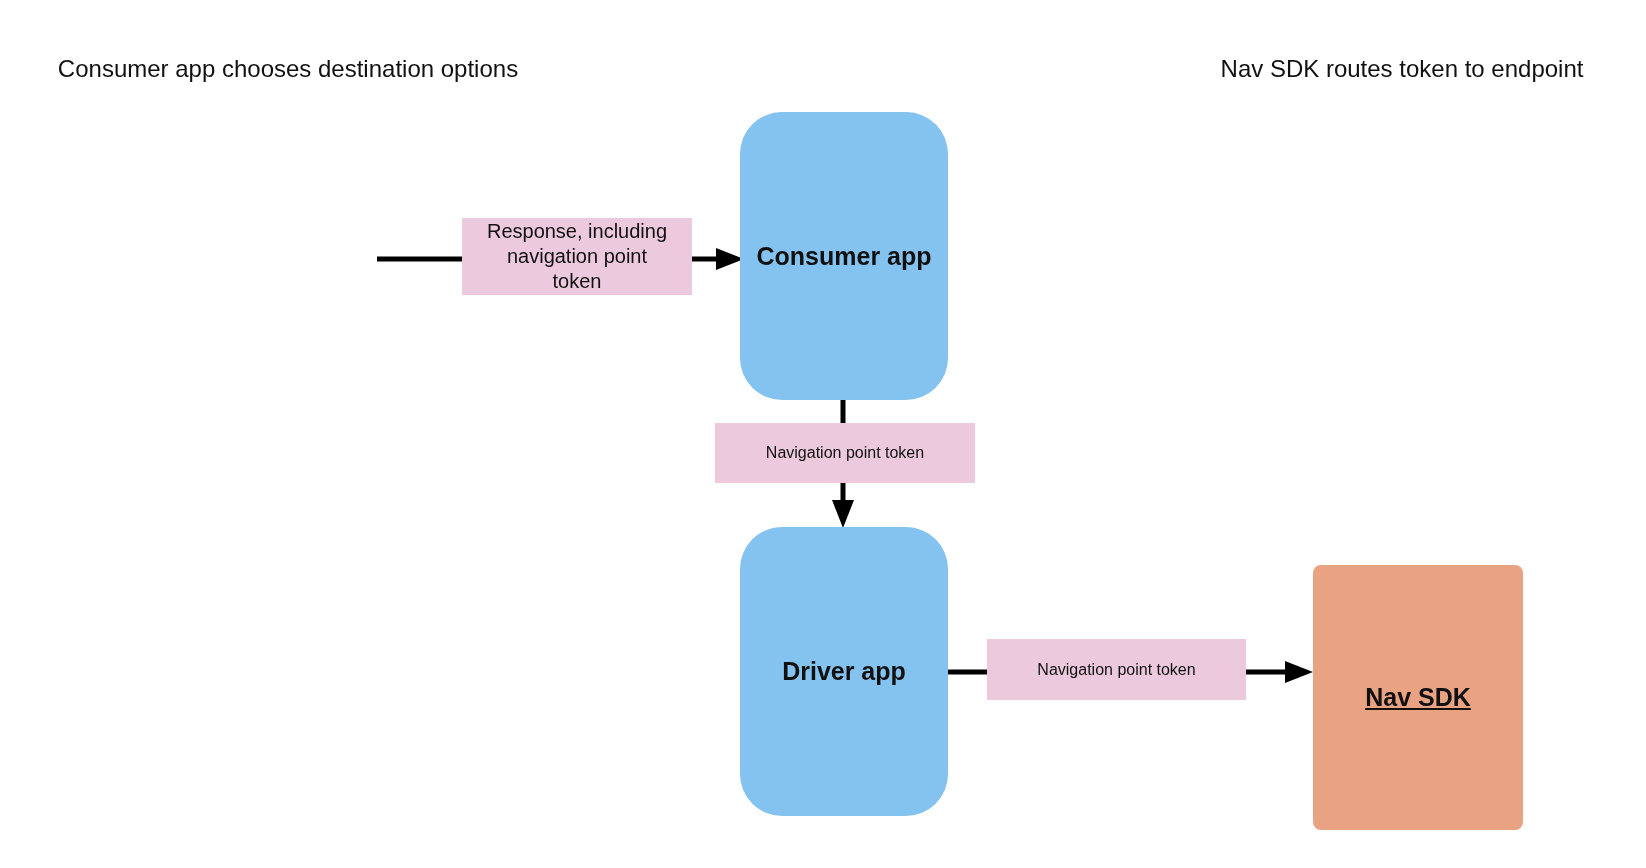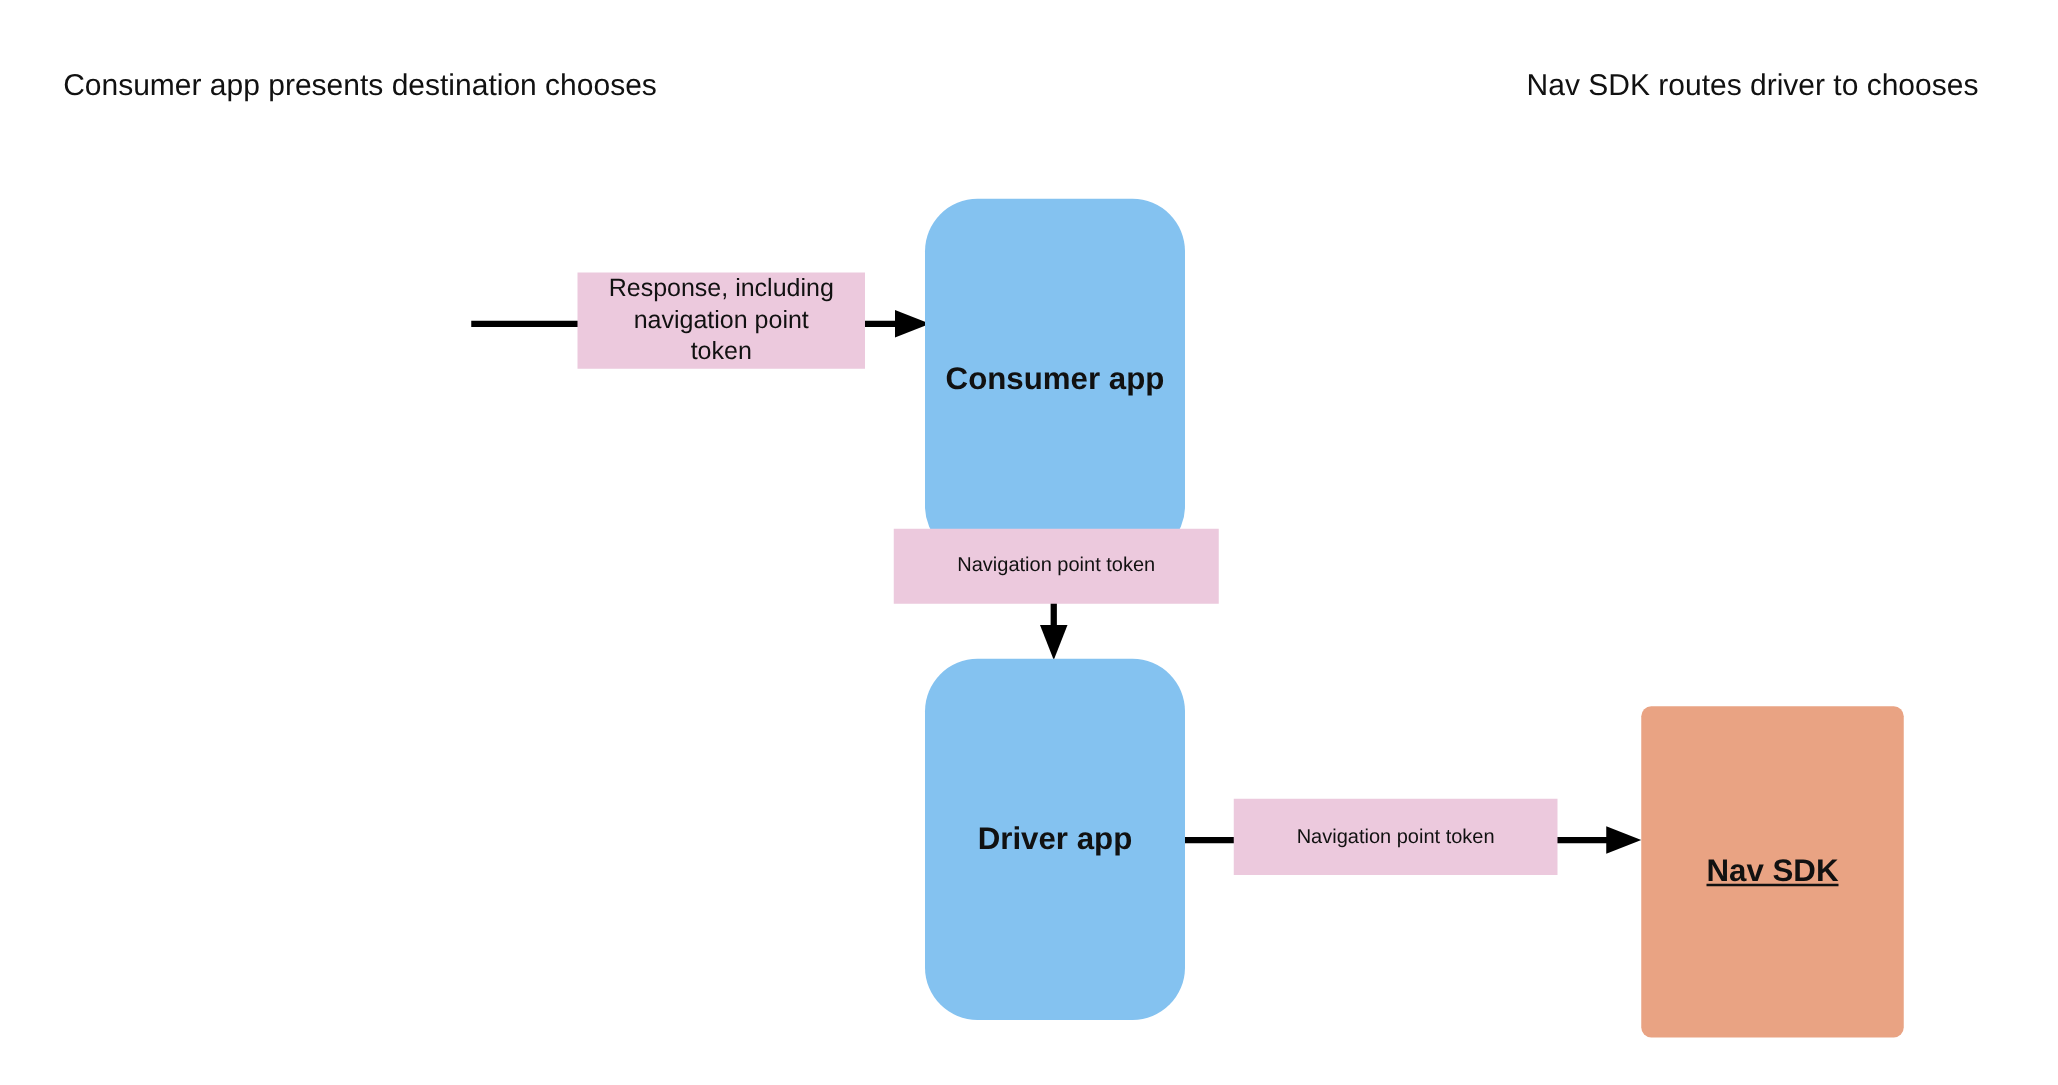--- a/index.html
+++ b/index.html
@@ -40,21 +40,21 @@
     font-weight: 700;
     color: var(--text);
     text-align: center;
   }
   .node-geocoding {
     left: 168px; top: 152px; width: 209px; height: 206px;
     border-radius: 42px; background: var(--node-green);
   }
   .node-consumer {
     left: 740px; top: 112px; width: 208px; height: 288px;
-    border-radius: 42px; background: var(--node-blue); margin-top: 47px;
+    border-radius: 42px; background: var(--node-blue);
   }
   .node-driver {
     left: 740px; top: 527px; width: 208px; height: 289px;
     border-radius: 42px; background: var(--node-blue); align-items: center;
   }
   .node-navsdk {
     left: 1313px; top: 565px; width: 210px; height: 265px;
     border-radius: 8px; background: var(--node-orange); text-decoration: underline;
   }
   .edge-label {
@@ -101,22 +101,22 @@
     <g>
       <line x1="843" y1="400" x2="843" y2="504"></line>
       <polygon points="843,528 832,500 854,500"></polygon>
     </g>
     <g>
       <line x1="948" y1="672" x2="1289" y2="672"></line>
       <polygon points="1313,672 1285,661 1285,683"></polygon>
     </g>
   </svg>
 
-  <div class="col-header" style="left:288px">Consumer app presents destination chooses</div>
-  <div class="col-header" style="left:1402px">Nav SDK routes driver to chooses</div>
+  <div class="col-header" style="left:288px">Consumer app chooses destination options</div>
+  <div class="col-header" style="left:1402px">Nav SDK routes token to endpoint</div>
 
   <div class="node node-consumer">
     <span>Consumer app</span>
   </div>
   <div class="node node-driver">
     <span>Driver app</span>
   </div>
   <div class="node node-navsdk">
     <span>Nav SDK</span>
   </div>

